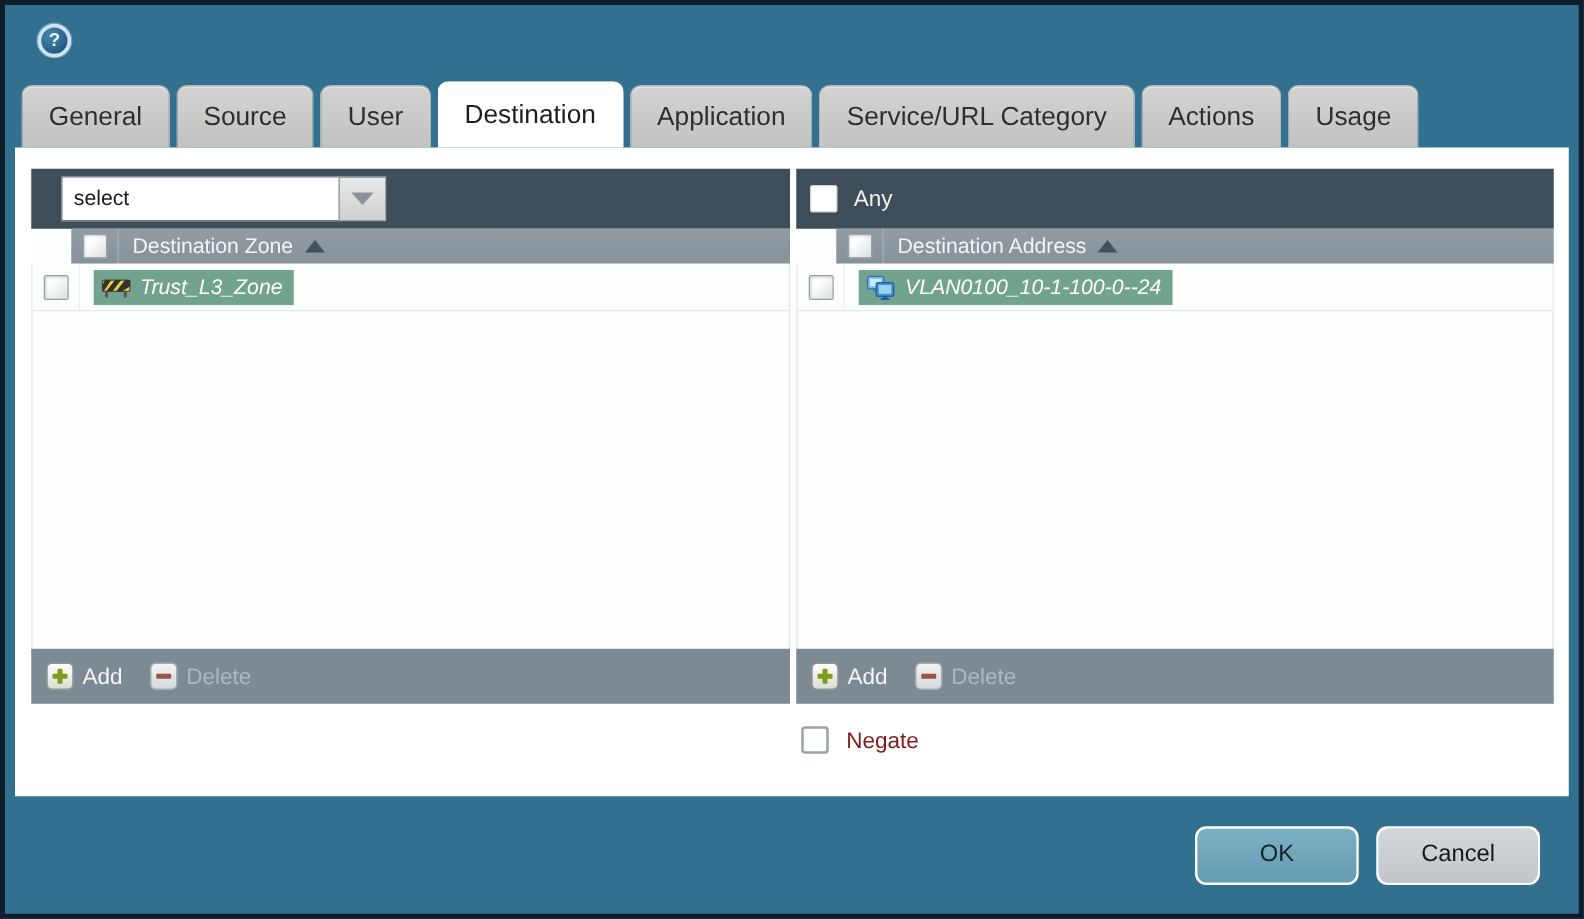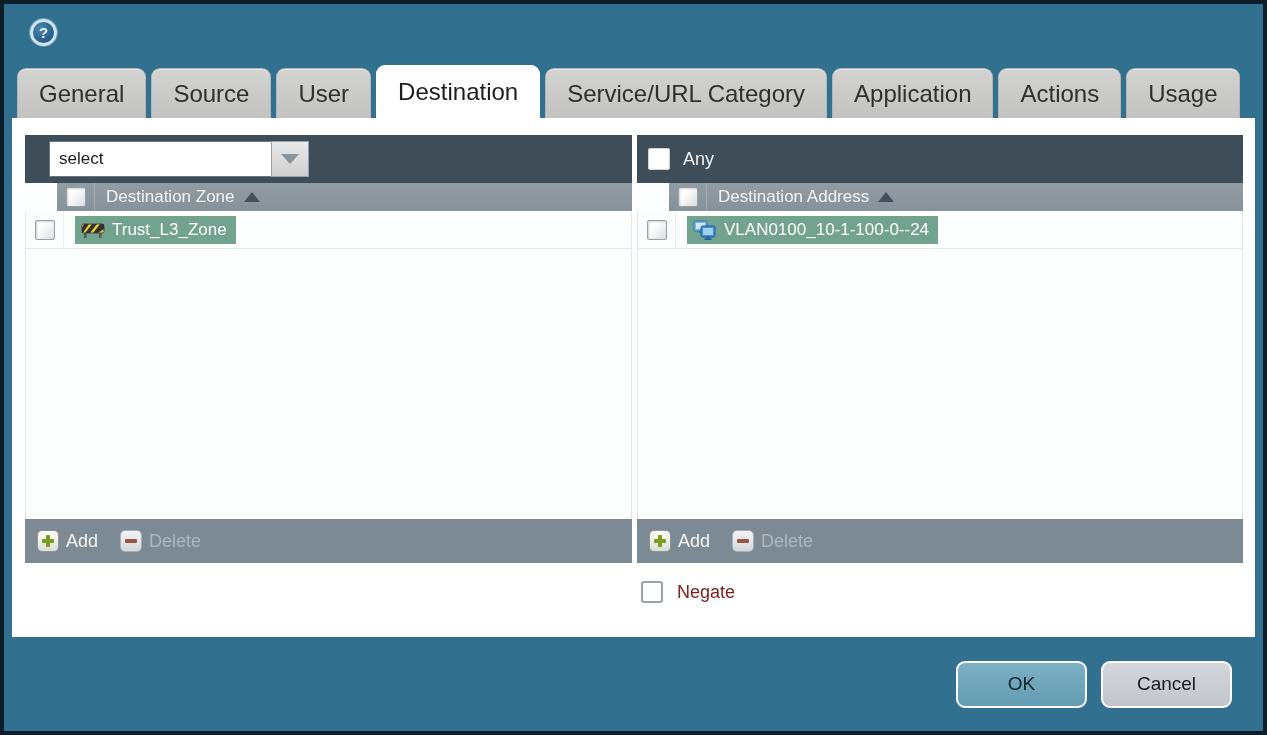--- a/index.html
+++ b/index.html
@@ -36,21 +36,21 @@
   .tab-strip {
     height: 58px; display: flex; align-items: flex-end;
     padding-left: 13px; gap: 5px; flex: 0 0 auto;
   }
   .tab {
     background: linear-gradient(#d3d3d1, #c2c2c0);
     border: 1px solid #b5b5b3; border-bottom: none;
     border-radius: 9px 9px 0 0;
     height: 50px; padding: 0 21px;
     display: flex; align-items: center;
-    font-size: 24px; color: #2f2f2f; cursor: pointer;
+    font-size: 21px; color: #2f2f2f; cursor: pointer;
     box-shadow: inset 0 1px 0 #e9e9e8;
   }
   .tab.active {
     background: #ffffff; border-color: #ffffff;
     height: 53px; color: #1d1d1d; box-shadow: none;
   }
   
   .content {
     background: #ffffff; margin: 0 8px; height: 519px;
     padding: 17px 12px 0 13px; flex: 0 0 auto;
@@ -112,21 +112,21 @@
     background: linear-gradient(#929ca3, #87919a); height: 28px; flex: 0 0 auto;
     display: flex; align-items: center; color: #f2f5f7; font-size: 17px; margin-left: 32px;
   }
   .cb-cell {
     width: 38px; display: flex; justify-content: center; align-items: center;
     align-self: stretch; border-right: 1px solid #a6afb5; flex: 0 0 auto;
   }
   .colheader-label { margin-left: 11px; display: flex; align-items: center; cursor: pointer; }
   .panel-list {
     flex: 1; background: #fdfefe; overflow: hidden;
-    border-left: 1px solid #e2e6e8; border-right: 1px solid #e2e6e8;
+    border-left: 1px solid #e2e6e8; border-right: 1px solid #e2e6e8; font-style: italic;
   }
   .list-row {
     height: 38px; display: flex; align-items: center;
     border-bottom: 1px solid #e4e8ea; background: #fcfdfd;
   }
   .list-row .cb-cell { border-right: 1px solid #edf0f1; }
   .obj-tag {
     margin-left: 11px; height: 28px; padding: 0 9px 0 6px;
     background: #72a38f; display: flex; align-items: center; gap: 7px;
     color: #ffffff; font-size: 17px; cursor: pointer;
@@ -192,24 +192,24 @@
     <div class="tab">
         <span>Source</span>
       </div>
     <div class="tab">
         <span>User</span>
       </div>
     <div class="tab active">
         <span>Destination</span>
       </div>
     <div class="tab">
+        <span>Application</span>
+      </div>
+    <div class="tab">
         <span>Service/URL Category</span>
-      </div>
-    <div class="tab">
-        <span>Application</span>
       </div>
     <div class="tab">
         <span>Actions</span>
       </div>
     <div class="tab">
         <span>Usage</span>
       </div>
   </div>
 
   <div class="content">

